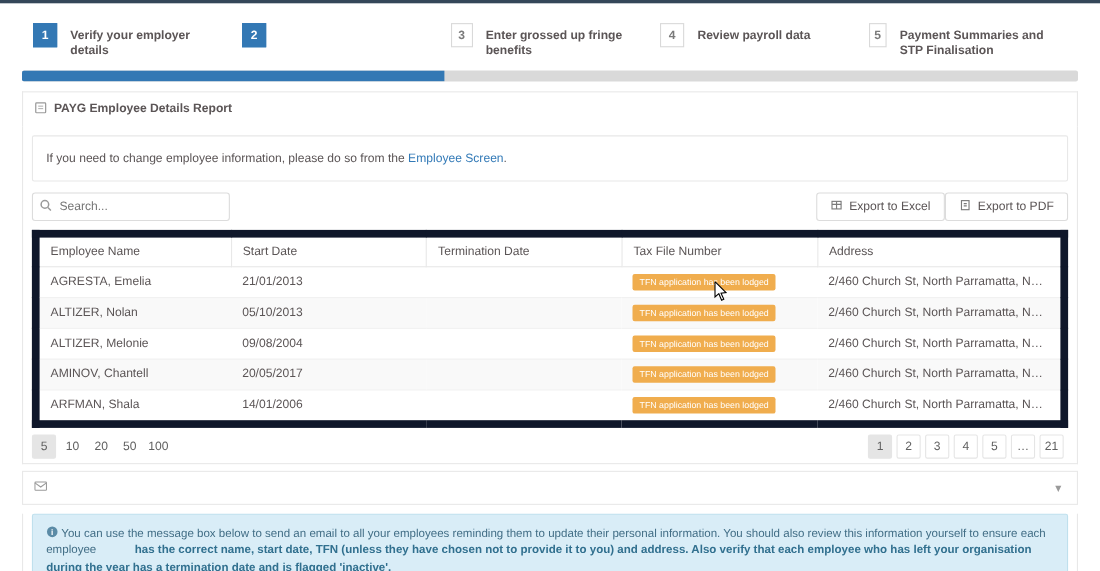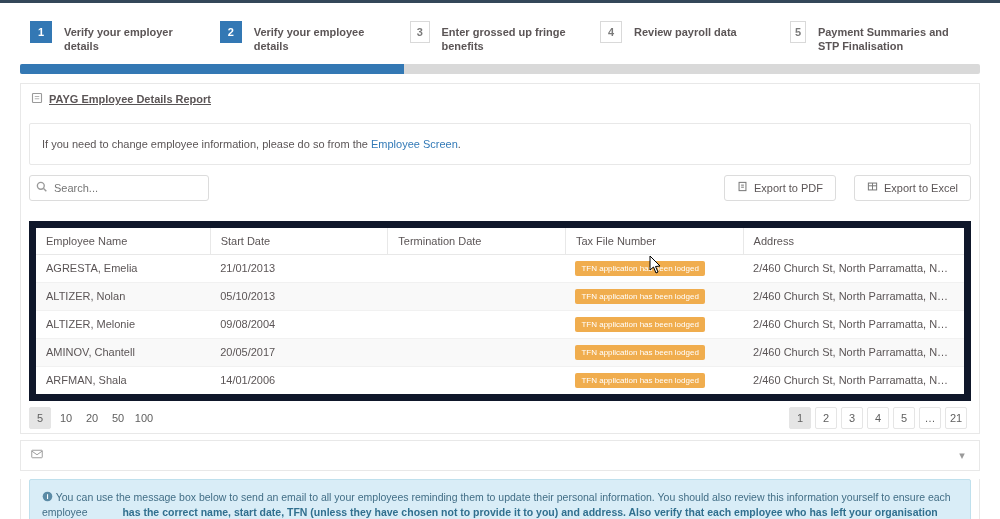--- a/index.html
+++ b/index.html
@@ -7,27 +7,27 @@
   .topbar { background: #344759; height: 3px; }
   .wizard { display: flex; padding: 18px 30px 10px; gap: 10px; }
   .wizard-step { flex:1; display:flex; align-items:flex-start; gap:12px; }
   .wizard-num { width:22px; height:22px; display:flex; align-items:center; justify-content:center; font-size:11px; font-weight:600; border:1px solid #d9d9d9; color:#7a7a7a; }
   .wizard-step.active .wizard-num { background:#3378b4; color:#fff; border-color:#3378b4; }
   .wizard-label { font-size:11px; font-weight:600; color:#5b5556; padding-top:4px; line-height:1.3; max-width:160px; }
   .progress-wrap { padding:0 20px; }
   .progress-track { height:10px; background:#d9d9d9; border-radius:2px; overflow:hidden; }
   .progress-fill { height:100%; width:40%; background:#3378b4; }
   .panel-wrap { padding: 9px 20px 6px; }
-  .panel-hdr { border:1px solid #e8e8e8; border-bottom:none; padding:8px 10px; display:flex; align-items:center; gap:6px; background:#fff;text-decoration:underline; }
+  .panel-hdr { border:1px solid #e8e8e8; border-bottom:none; padding:8px 10px; display:flex; align-items:center; gap:6px; background:#fff; }
   .panel-hdr-icon { color:#9a9a9a; font-size:12px; }
   .panel-hdr-title { font-weight:700; font-size:11px; color:#5b5556; }
   .panel-body { border:1px solid #e8e8e8; border-top:none; padding:8px 8px 0; }
   .info-box { border:1px solid #e8e8e8; border-radius:2px; padding:14px 12px; font-size:11px; color:#5b5556; margin-bottom:10px; }
   .info-box a { color:#337ab7; text-decoration:none;text-align:center; }
-  .controls-row { display:flex; gap:18px; margin-bottom:20px; }
+  .controls-row { display:flex; gap:0; margin-bottom:8px; }
   .search-box { position:relative; flex:0 0 180px; }
   .search-box input { width:100%; height:26px; border:1px solid #dcdcdc; border-radius:3px; padding:0 8px 0 24px; font-size:11px; color:#555; }
   .search-box .ic { position:absolute; left:7px; top:6px; color:#9a9a9a; font-size:12px; }
   .spacer { flex:1; }
   .btn { height:26px; border:1px solid #dcdcdc; background:#fff; border-radius:3px; padding:0 12px; font-size:11px; color:#5b5556; display:inline-flex; align-items:center; gap:6px; cursor:pointer; }
   .btn .ic { font-size:12px; color:#7a7a7a; }
   table { width:100%; border-collapse:collapse; border:7px solid #0f172a; }
   th { text-align:left; font-weight:400; font-size:11px; color:#5b5556; padding:7px 10px; border:1px solid #e8e8e8; background:#fff; }
   td { font-size:11px; color:#5b5556; padding:6px 10px; border-bottom:1px solid #f1f1f1; }
   tbody tr:nth-child(even) { background:#f9f9f9; }
@@ -49,21 +49,20 @@
 
 <div class="topbar"></div>
 
 <div class="wizard">
   <div class="wizard-step active">
     <div class="wizard-num">1</div>
     <div class="wizard-label">Verify your employer details</div>
   </div>
   <div class="wizard-step active">
     <div class="wizard-num">2</div>
-    <div class="wizard-label">Verify your employee details</div>
   </div>
   <div class="wizard-step">
     <div class="wizard-num">3</div>
     <div class="wizard-label">Enter grossed up fringe benefits</div>
   </div>
   <div class="wizard-step">
     <div class="wizard-num">4</div>
     <div class="wizard-label">Review payroll data</div>
   </div>
   <div class="wizard-step">
@@ -101,36 +100,36 @@
               <circle cx="7" cy="7" r="5"></circle>
               <line x1="11" y1="11" x2="15" y2="15"></line>
             </svg>
         </span>
         <input type="text" placeholder="Search..." style="">
       </div>
       <div class="spacer"></div>
       <button class="btn">
         <span class="ic">
           <svg width="11" height="11" viewBox="0 0 16 16" fill="none" stroke="currentColor" stroke-width="1.5">
+              <rect x="2" y="3" width="12" height="10"></rect>
+              <line x1="2" y1="7" x2="14" y2="7"></line>
+              <line x1="8" y1="3" x2="8" y2="13"></line>
+            </svg>
+        </span>
+        <span>Export to Excel</span>
+      </button>
+      <button class="btn">
+        <span class="ic">
+          <svg width="11" height="11" viewBox="0 0 16 16" fill="none" stroke="currentColor" stroke-width="1.5">
               <rect x="3" y="2" width="10" height="12"></rect>
               <line x1="6" y1="6" x2="10" y2="6"></line>
               <line x1="6" y1="9" x2="10" y2="9"></line>
             </svg>
         </span>
         <span>Export to PDF</span>
-      </button>
-      <button class="btn">
-        <span class="ic">
-          <svg width="11" height="11" viewBox="0 0 16 16" fill="none" stroke="currentColor" stroke-width="1.5">
-              <rect x="2" y="3" width="12" height="10"></rect>
-              <line x1="2" y1="7" x2="14" y2="7"></line>
-              <line x1="8" y1="3" x2="8" y2="13"></line>
-            </svg>
-        </span>
-        <span>Export to Excel</span>
       </button>
     </div>
 
     <table>
       <thead>
         <tr>
           <th style="width:19%">Employee Name</th>
           <th style="width:19%">Start Date</th>
           <th style="width:19%">Termination Date</th>
           <th style="width:19%">Tax File Number</th>

